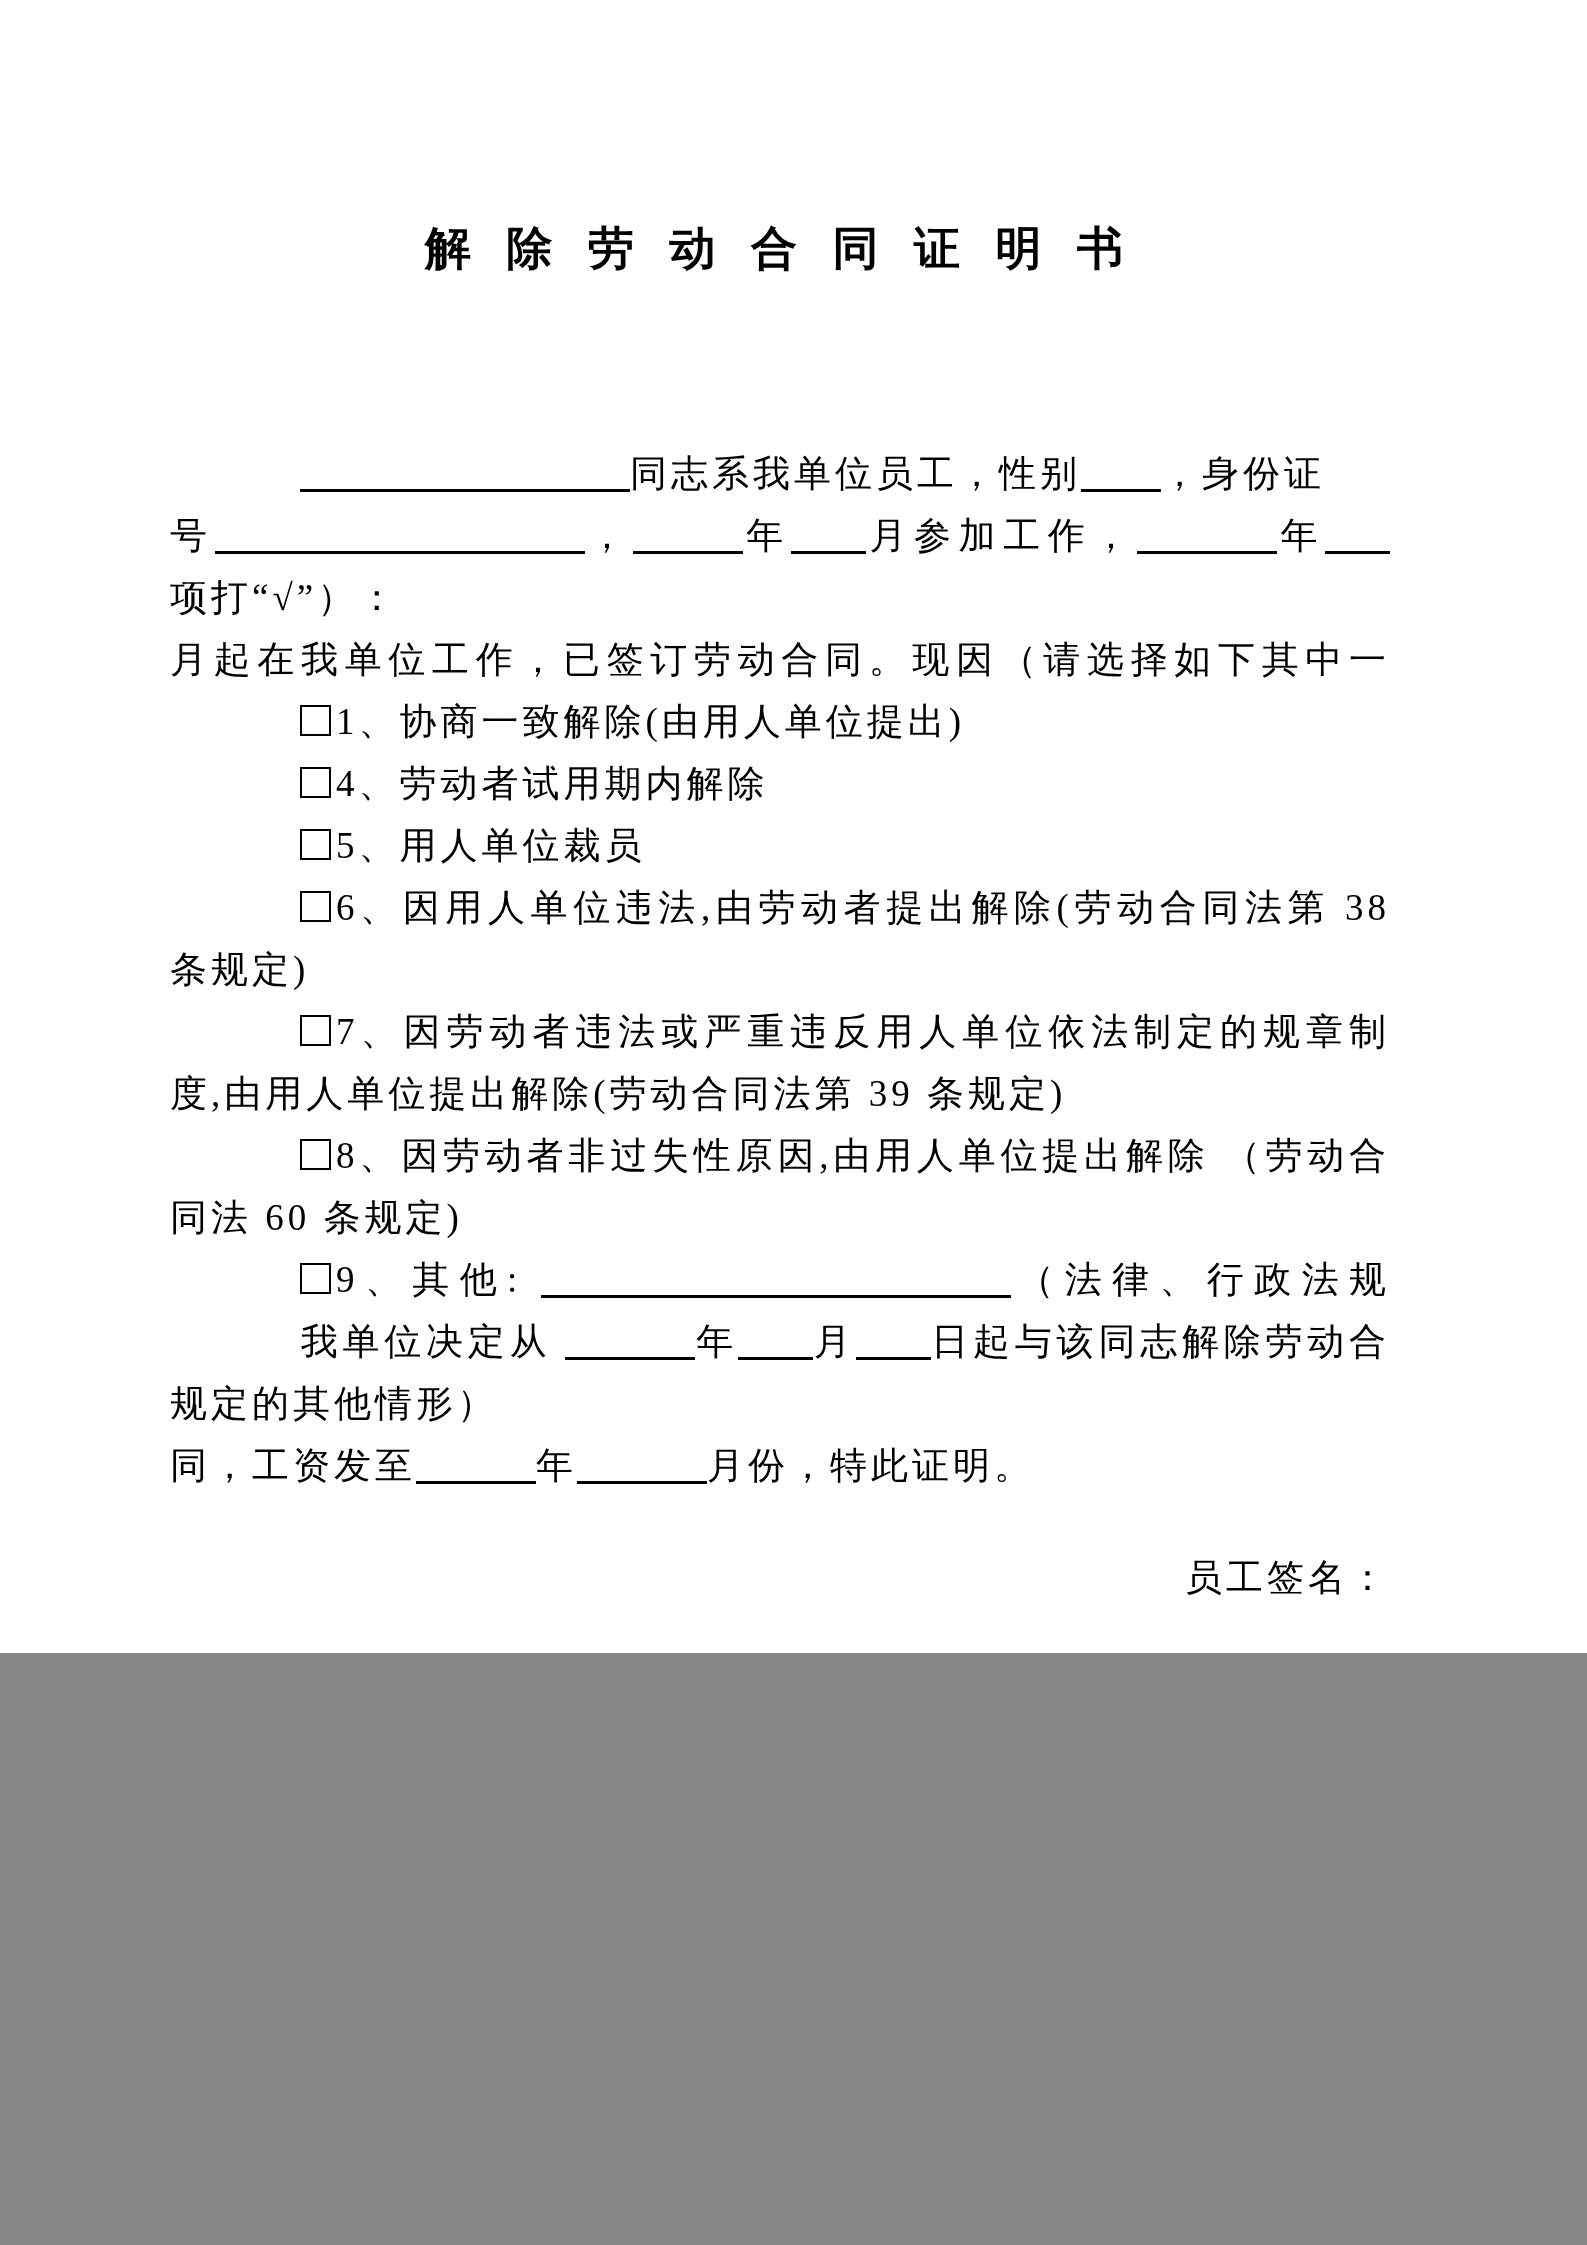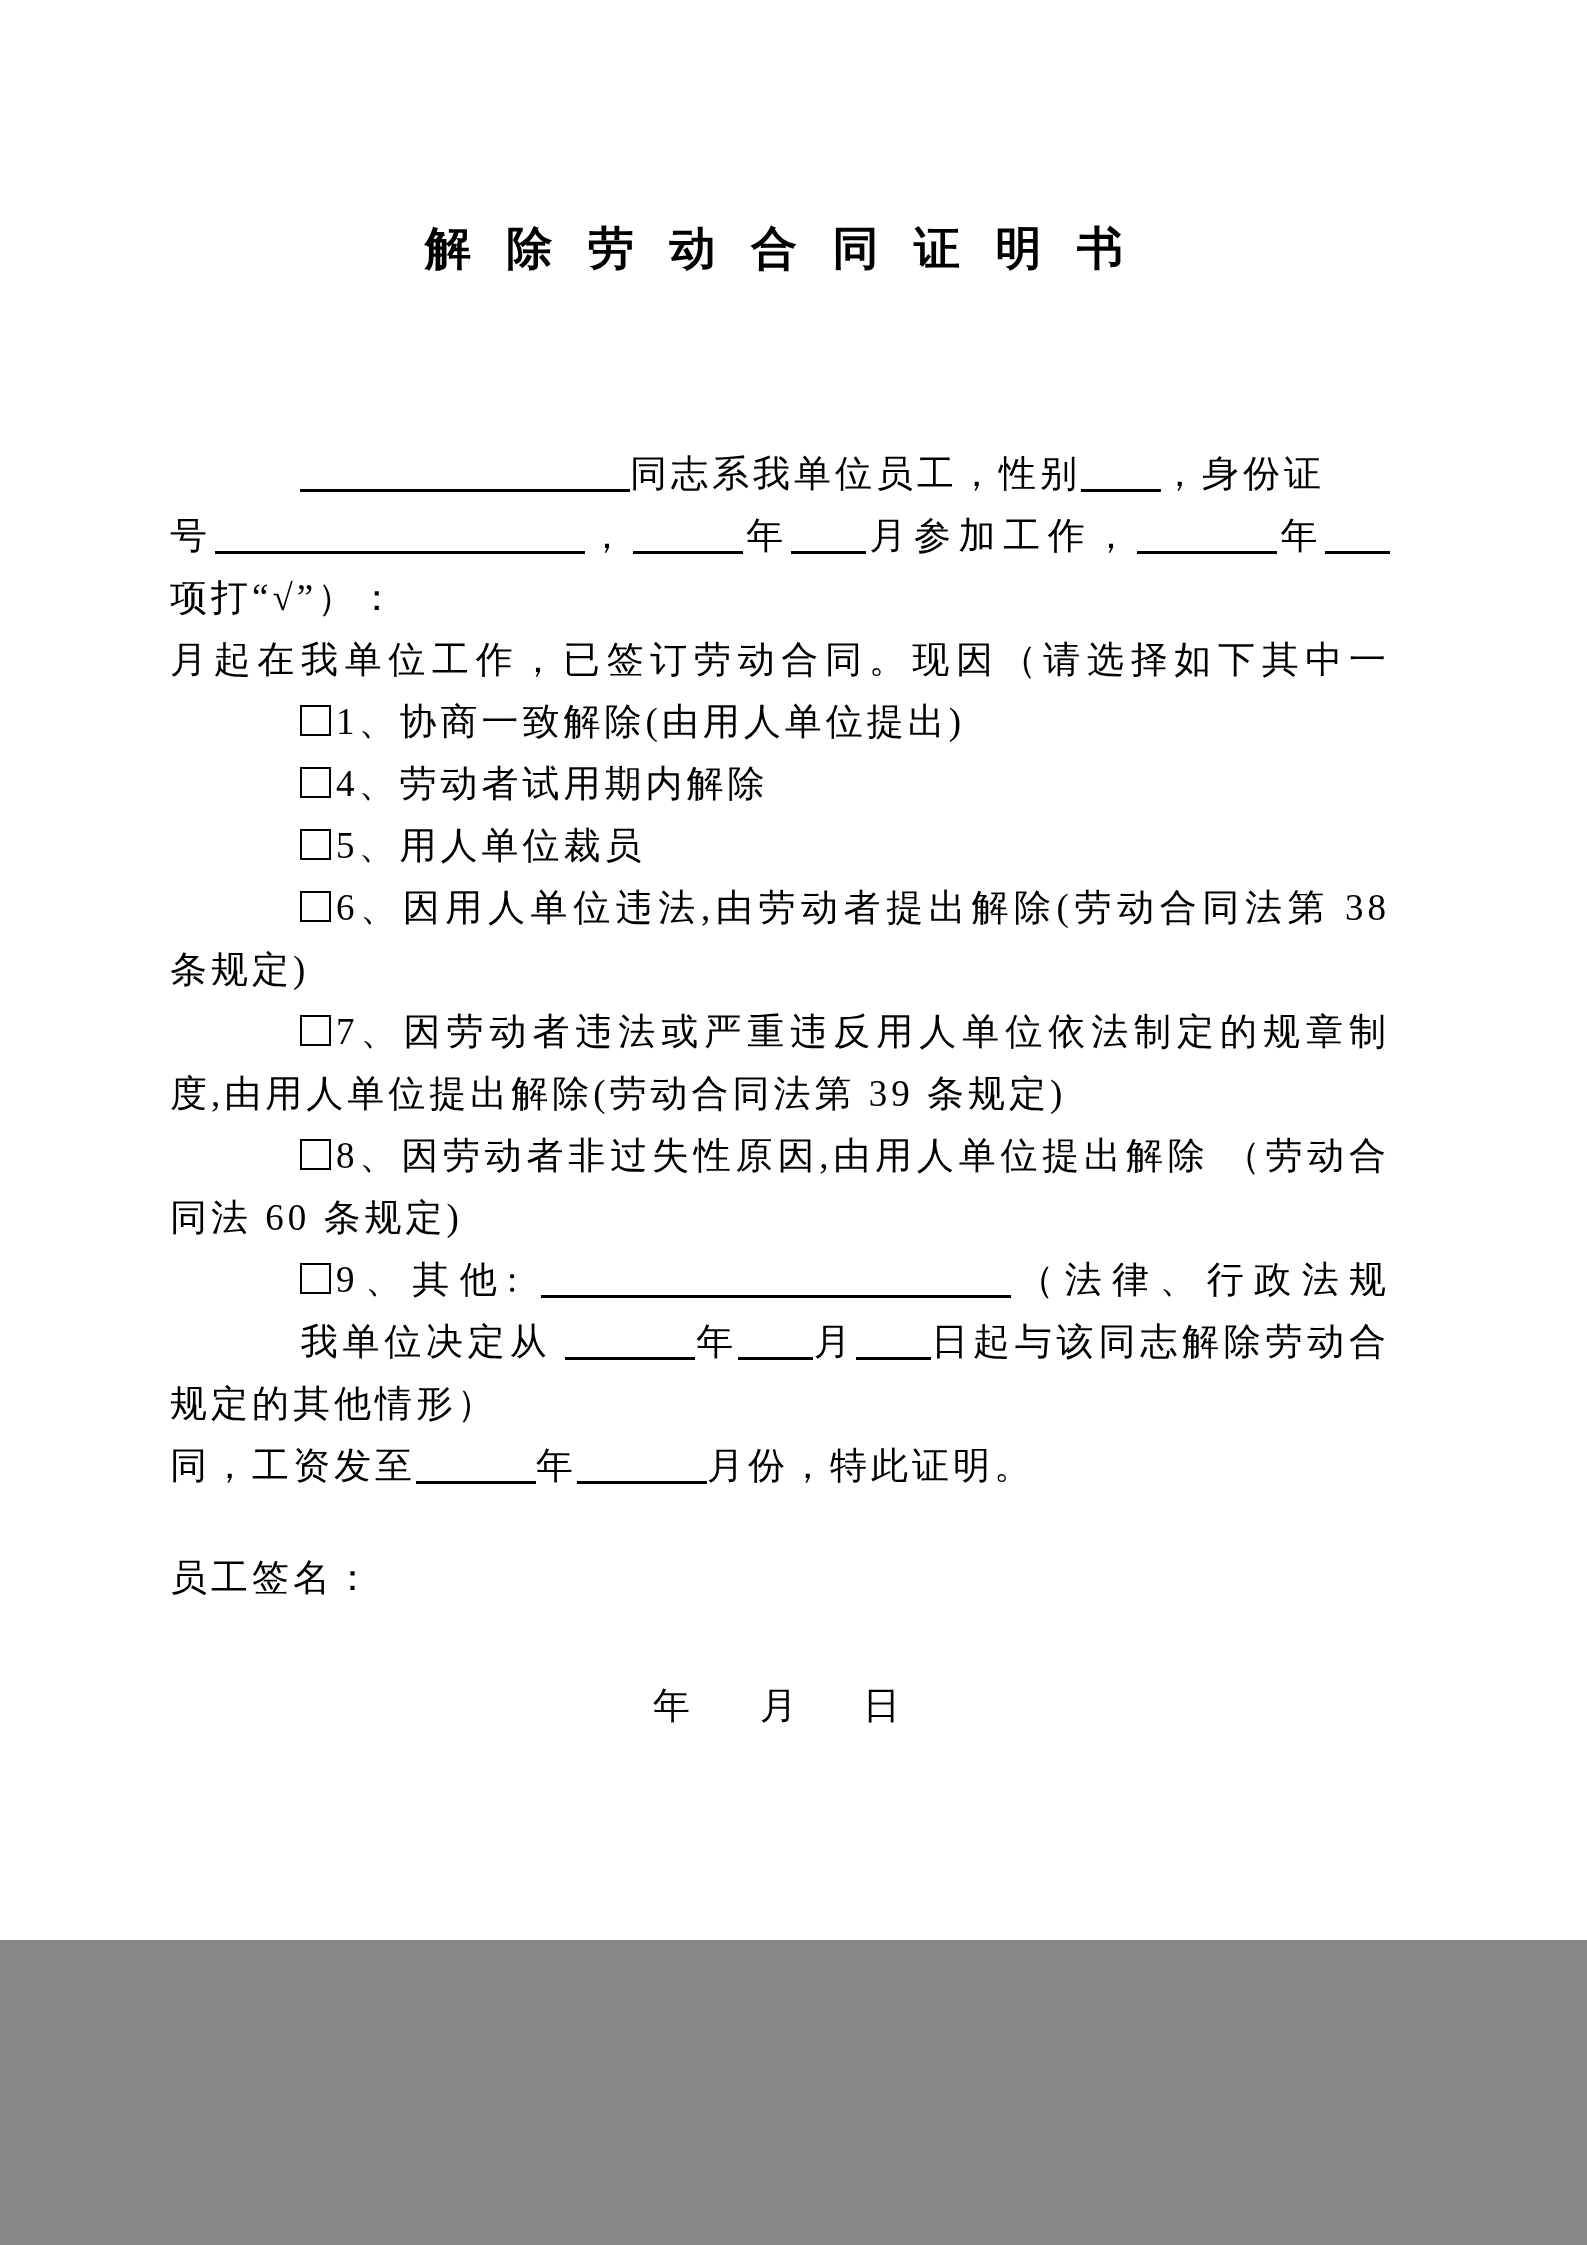--- a/index.html
+++ b/index.html
@@ -1,18 +1,18 @@
 <!DOCTYPE html>
 <html><head>
 <meta charset="utf-8">
 <style>
   html,body{margin:0;padding:0;background:#888;}
   .page{
     position:relative;
-    width:1587px;height:1940px;
+    width:1587px;height:1653px;
     margin:0 auto;
     background:#ffffff;
     box-sizing:border-box;
     padding:213px 197px 0 170px;
     font-family:"Liberation Serif","DejaVu Serif",serif;
     color:#000;
   }
   .title{
     text-align:center;
     font-size:46px;
@@ -35,21 +35,21 @@
   .w75{width:75px;} .w140{width:140px;} .w65{width:65px;} .w470{width:470px;}
   .w130{width:130px;} .w120{width:120px;}
   .cb{
     display:inline-block;
     width:27px;height:27px;
     border:2px solid #000;
     vertical-align:-2px;
     margin-right:5px;
     background:#fff;
   }
-  .sig{margin-top:50px;font-size:37px;letter-spacing:4px;line-height:62px;}
+  .sig{margin-top:50px;font-size:37px;letter-spacing:4px;line-height:62px;text-align:right;}
   .seal{margin-top:123px;margin-left:417px;font-size:37px;letter-spacing:4px;line-height:62px;white-space:nowrap;}
   .date{margin-top:66px;margin-left:483px;font-size:37px;letter-spacing:4px;line-height:62px;white-space:nowrap;}
   .gap66{margin-left:66px;}
   .gap62{margin-left:62px;}
 </style>
 </head>
 <body>
 
 <div class="page">
 

